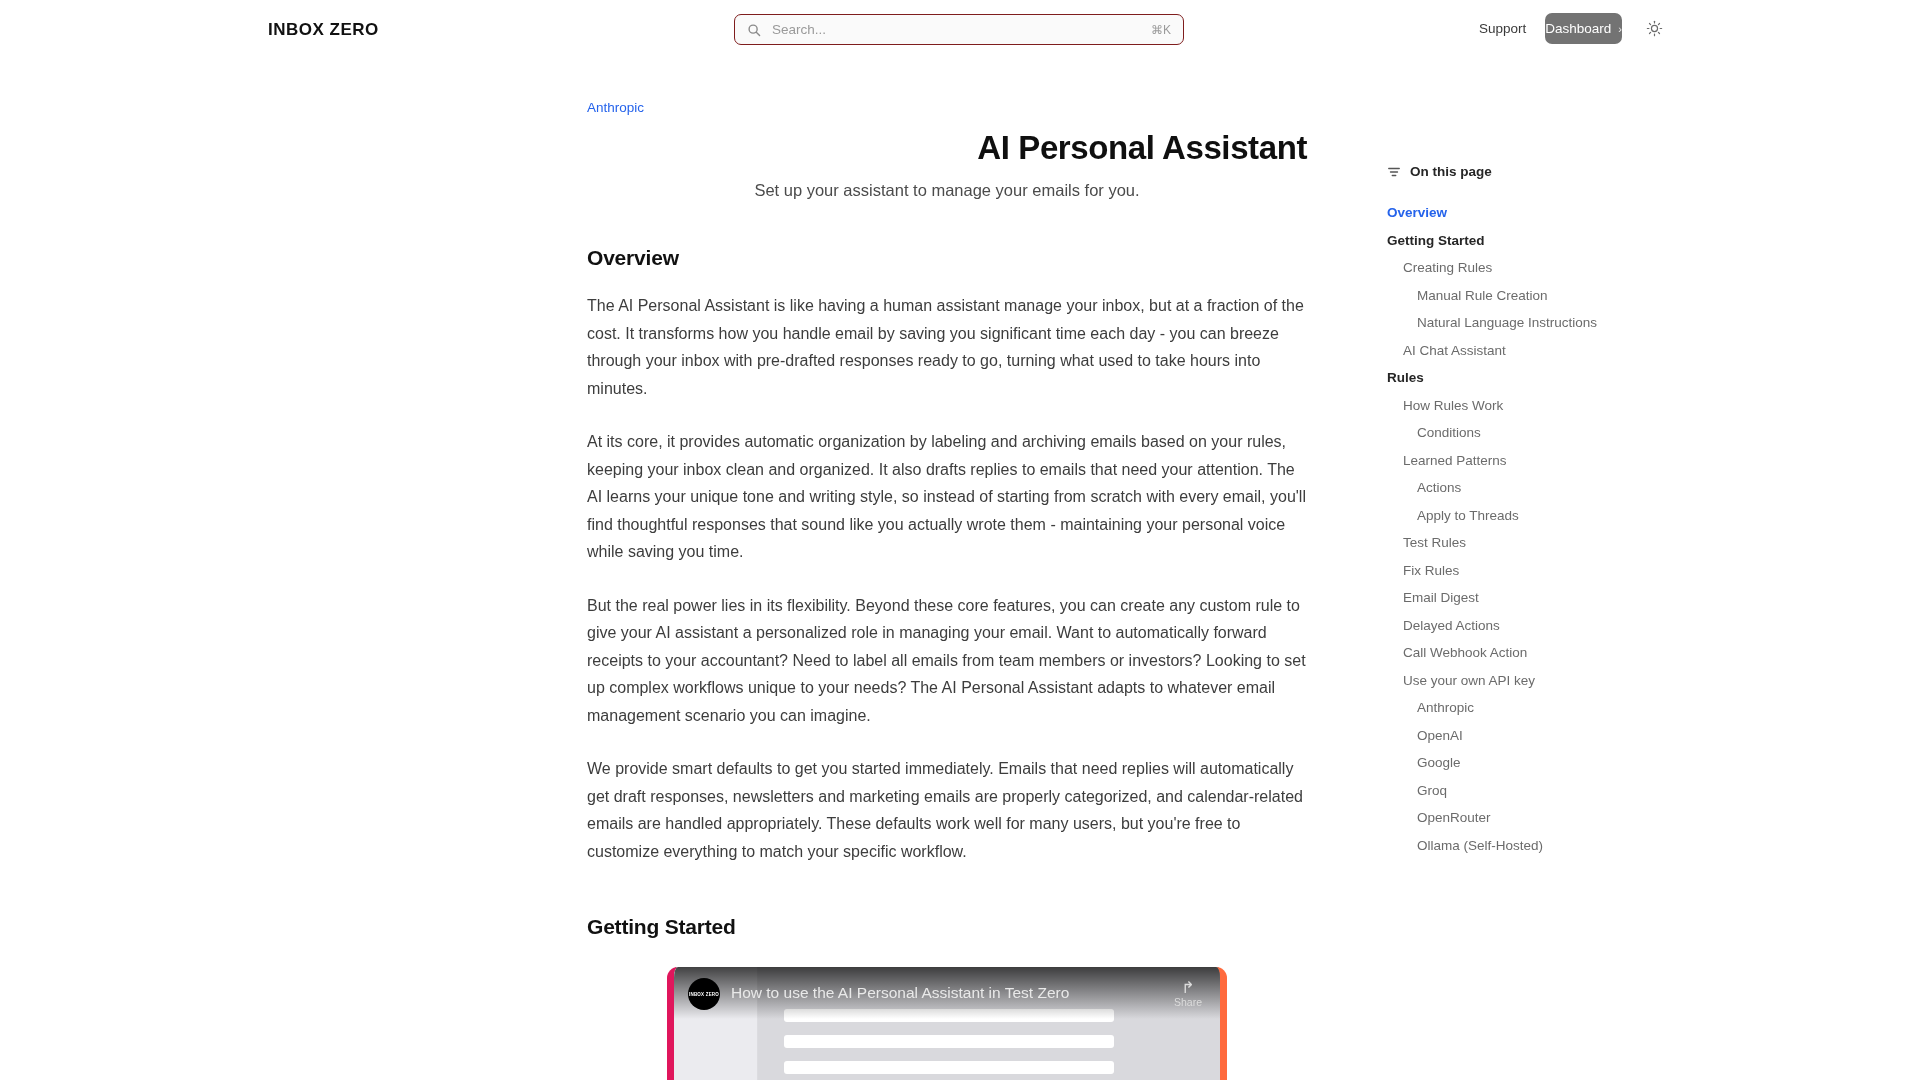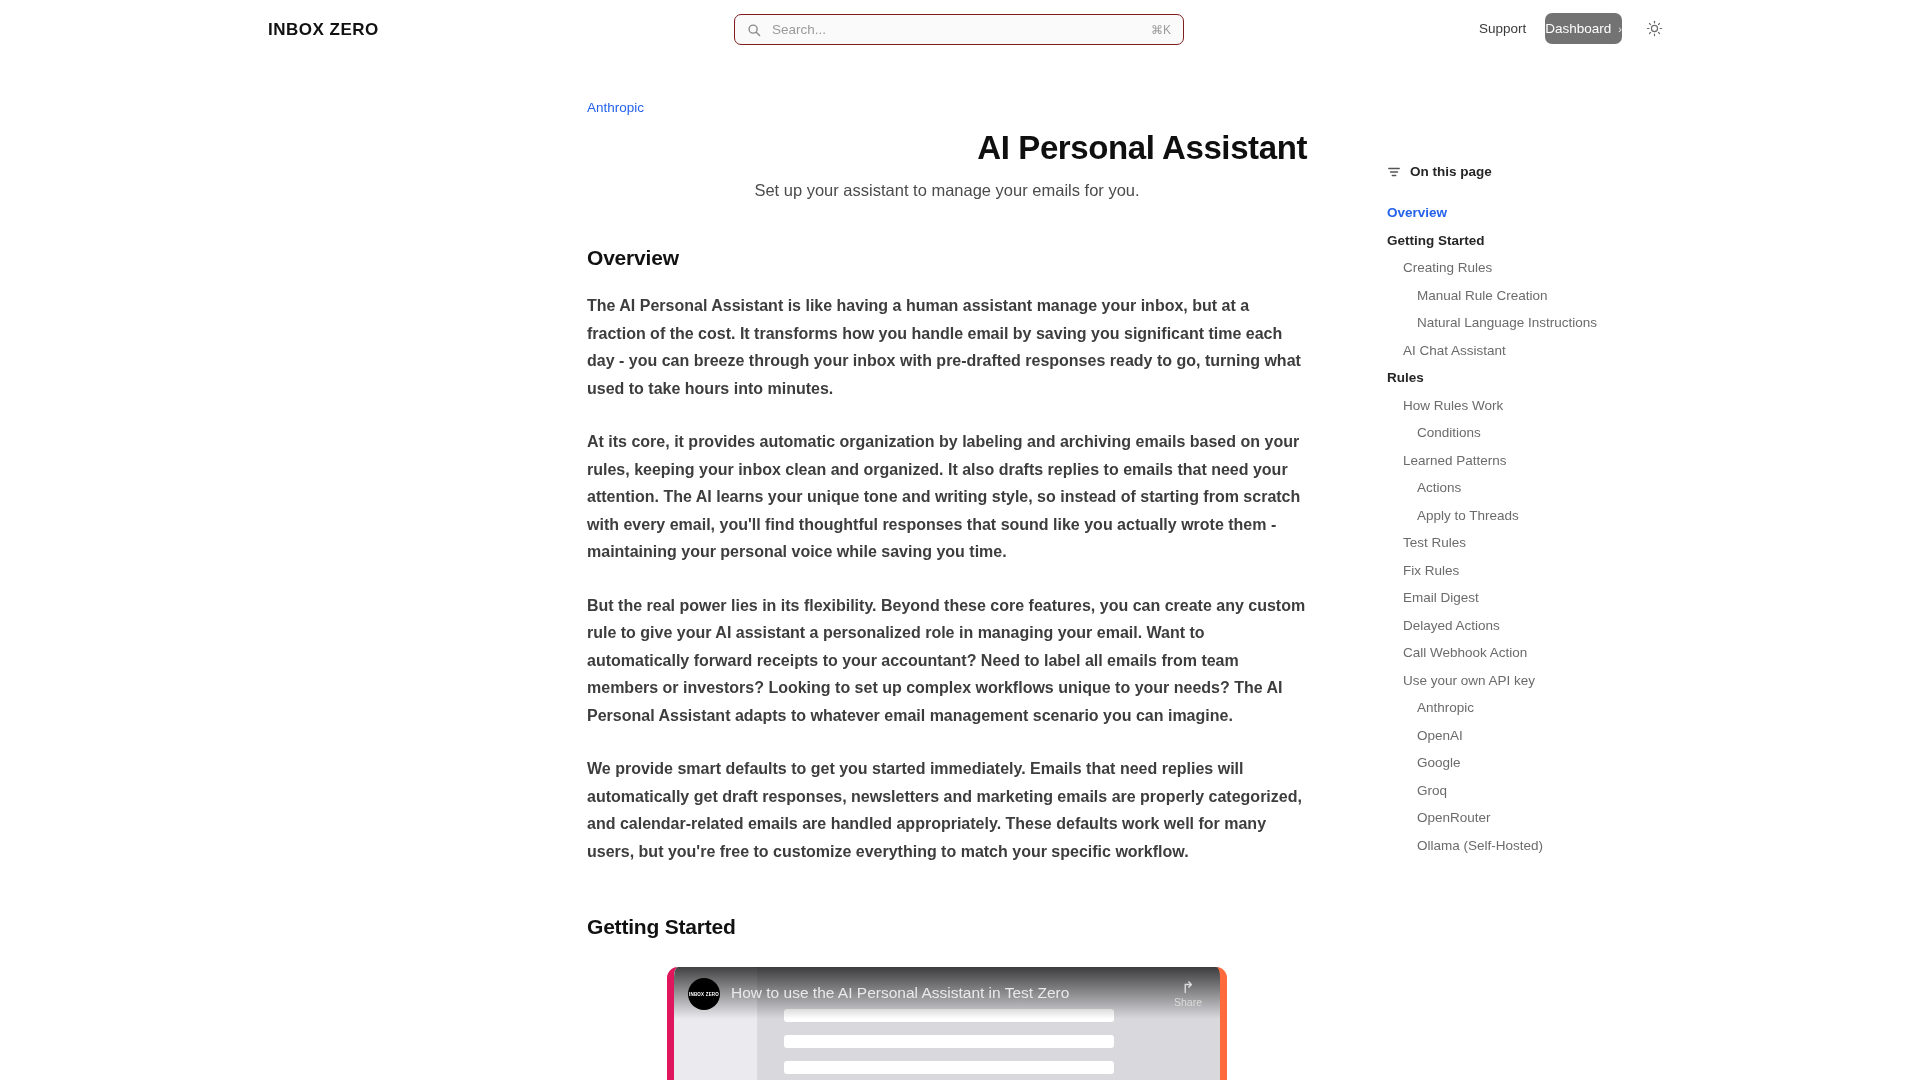--- a/index.html
+++ b/index.html
@@ -141,21 +141,20 @@
     color: #111111;
     margin: 0 0 22px 0;
     letter-spacing: -0.2px;
   }
   h2.section.gs { margin-top: 50px; }
   p.body {
     font-size: 16px;
     line-height: 1.72;
     color: #3d3d3d;
     margin: 0 0 26px 0;
-    font-weight: bold;
   }
   p.body:last-of-type { margin-bottom: 0; }
 
   
   .video {
     position: relative;
     margin: 28px auto 0 auto;
     width: 560px;
     height: 315px;
     background: #0f0f0f;

